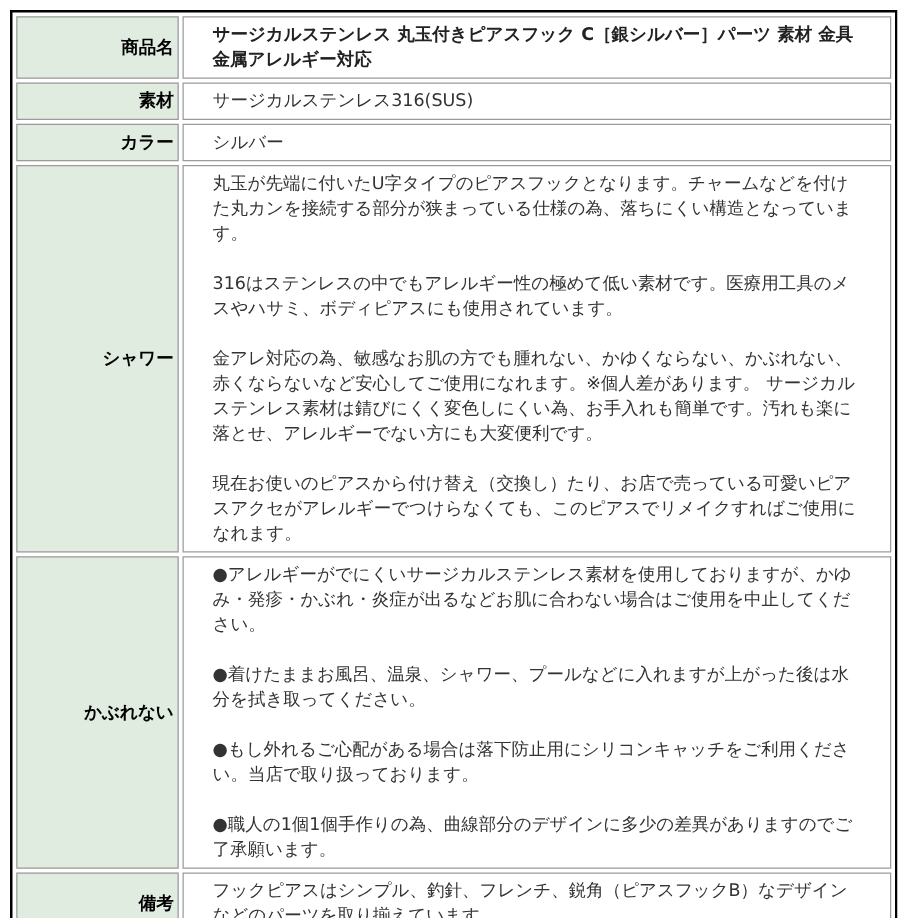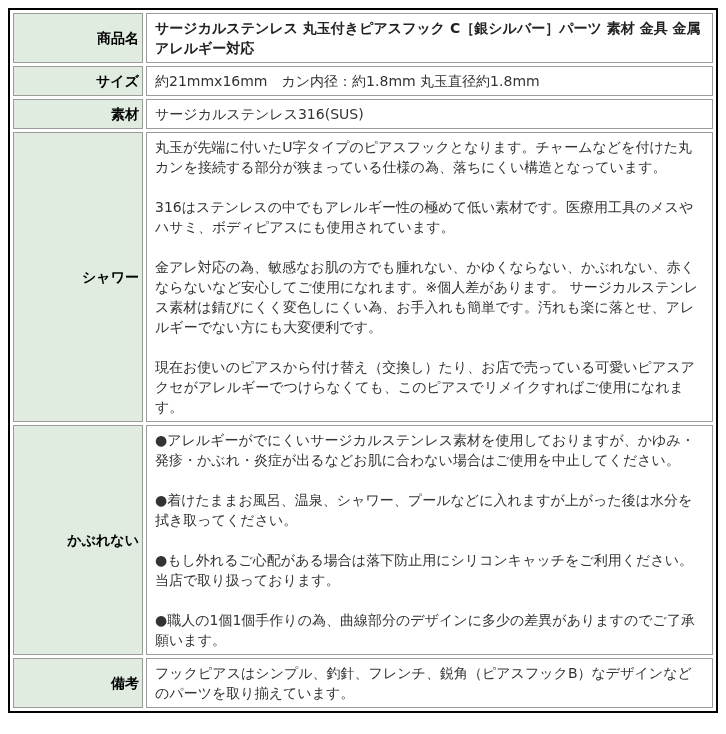--- a/index.html
+++ b/index.html
@@ -33,50 +33,50 @@
     padding: 4px 3px;
     margin-top: 40px;
   }
   table.spec td.row-value {
     border: 1px solid var(--border-cell, #9b9b9b);
     font-size: 14px;
     line-height: 20px;
     color: var(--body-text, #333333);
     text-align: left;
     vertical-align: middle;
-    padding: 4px 8px;
+    padding: 4px 23px;
     white-space: pre-line;      
     overflow-wrap: break-word;
   }
   table.spec td.row-value.bold {
     font-weight: bold;
     color: #222222;
   }
 </style>
 </head>
 <body>
 
 <table class="spec">
   <tbody>
 
     <tr>
       <th class="row-label">商品名</th>
       <td class="row-value bold">サージカルステンレス 丸玉付きピアスフック C［銀シルバー］パーツ 素材 金具 金属アレルギー対応</td>
     </tr>
 
-    <tr>
-      <th class="row-label">サイズ</th>
-      <td class="row-value">約21mmx16mm　カン内径：約1.8mm 丸玉直径約1.8mm</td>
-    </tr>
 
     <tr>
       <th class="row-label">素材</th>
       <td class="row-value">サージカルステンレス316(SUS)</td>
     </tr>
 
+    <tr>
+      <th class="row-label">カラー</th>
+      <td class="row-value">シルバー</td>
+    </tr>
 
     <tr>
       <th class="row-label">シャワー</th>
       <td class="row-value">丸玉が先端に付いたU字タイプのピアスフックとなります。チャームなどを付けた丸カンを接続する部分が狭まっている仕様の為、落ちにくい構造となっています。
 
 316はステンレスの中でもアレルギー性の極めて低い素材です。医療用工具のメスやハサミ、ボディピアスにも使用されています。
 
 金アレ対応の為、敏感なお肌の方でも腫れない、かゆくならない、かぶれない、赤くならないなど安心してご使用になれます。※個人差があります。 サージカルステンレス素材は錆びにくく変色しにくい為、お手入れも簡単です。汚れも楽に落とせ、アレルギーでない方にも大変便利です。
 
 現在お使いのピアスから付け替え（交換し）たり、お店で売っている可愛いピアスアクセがアレルギーでつけらなくても、このピアスでリメイクすればご使用になれます。</td>

